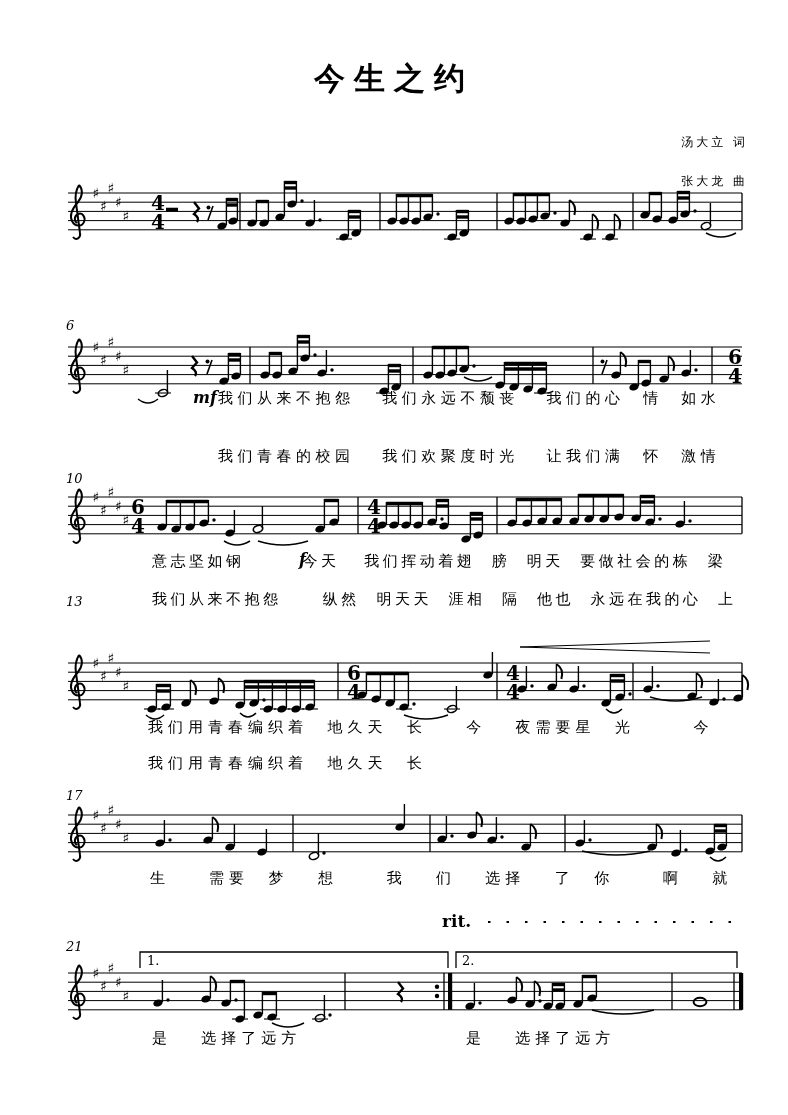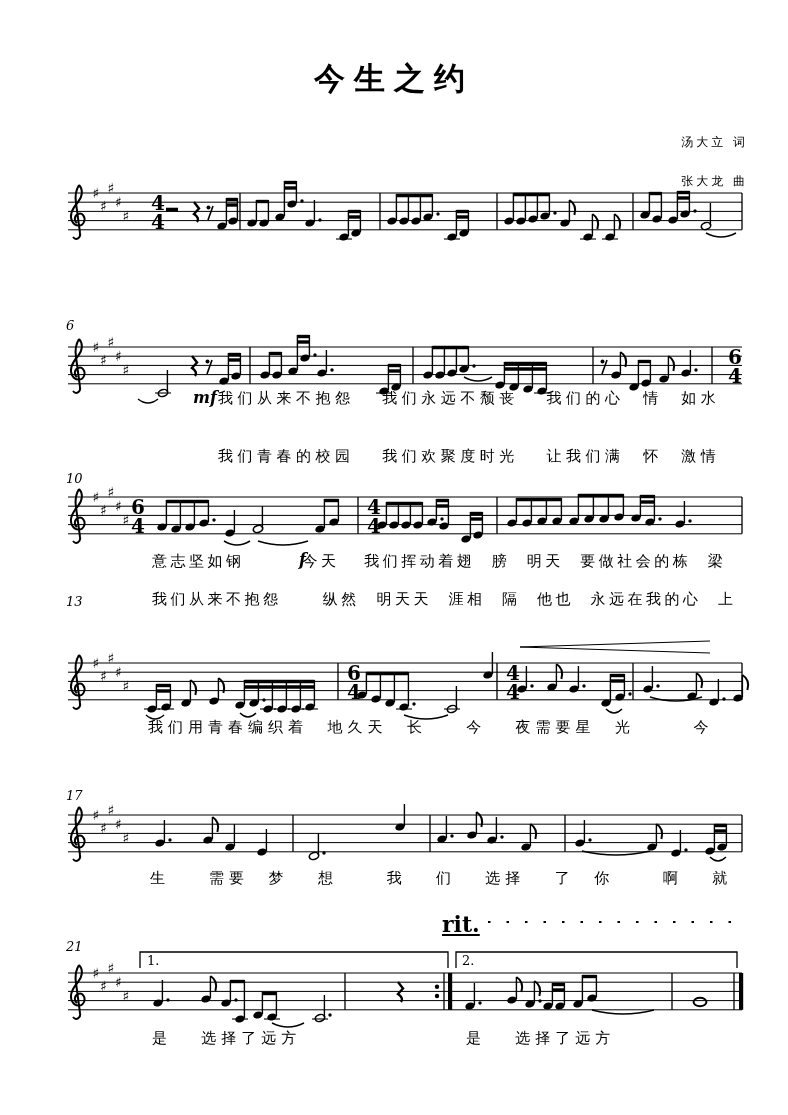--- a/index.html
+++ b/index.html
@@ -3,21 +3,21 @@
 <meta charset="utf-8">
 <style>
   html,body{margin:0;padding:0;background:#fff;}
   .page{position:relative;width:788px;height:1115px;background:#ffffff;overflow:hidden;
         font-family:"DejaVu Serif","Liberation Serif",serif;color:#000;}
   .abs{position:absolute;white-space:pre;}
   .title{left:0;right:0;top:58px;text-align:center;font-size:31px;font-weight:700;letter-spacing:9px;}
   .credit{right:40px;font-size:12px;letter-spacing:3px;}
   .mnum{font-style:italic;font-size:13px;font-family:"DejaVu Serif",serif;}
   .dyn{font-style:italic;font-weight:700;font-size:16px;font-family:"DejaVu Serif",serif;}
-  .rit{font-weight:700;font-size:22px;text-decoration:underline;}
+  .rit{font-weight:700;font-size:17px;}
   .volta{font-size:13px;}
   .lyr{font-size:15px;line-height:17px;}
   svg{position:absolute;left:0;top:0;}
 </style>
 </head>
 <body>
 
 <div class="page">
 
   <svg id="score-svg" width="788" height="1115" viewBox="0 0 788 1115">
@@ -552,17 +552,18 @@
   <div class="abs rit" style="left:442px;top:911px;">rit.</div>
 
   <div class="abs volta" style="left:147px;top:953px;">1.</div>
   <div class="abs volta" style="left:462px;top:953px;">2.</div>
 
   <div class="abs lyr" style="left:218px;top:390px;letter-spacing:4.5px;">我们从来不抱怨   我们永远不颓丧   我们的心  情  如水</div>
   <div class="abs lyr" style="left:218px;top:432px;letter-spacing:4.5px;margin-top:16px;">我们青春的校园   我们欢聚度时光   让我们满  怀  激情</div>
   <div class="abs lyr" style="left:152px;top:553px;letter-spacing:3.5px;">意志坚如钢       今天   我们挥动着翅  膀  明天  要做社会的栋  梁</div>
   <div class="abs lyr" style="left:152px;top:591px;letter-spacing:3.5px;">我们从来不抱怨     纵然  明天天  涯相  隔  他也  永远在我的心  上</div>
   <div class="abs lyr" style="left:148px;top:719px;letter-spacing:5px;">我们用青春编织着  地久天  长    今   夜需要星  光      今</div>
+  <div class="abs lyr" style="left:148px;top:755px;letter-spacing:5px;">我们用青春编织着  地久天  长</div>
   <div class="abs lyr" style="left:150px;top:870px;letter-spacing:5px;text-align:center;">生    需要  梦   想     我   们   选择   了  你     啊   就</div>
   <div class="abs lyr" style="left:152px;top:1030px;letter-spacing:5px;">是   选择了远方</div>
   <div class="abs lyr" style="left:466px;top:1030px;letter-spacing:5px;">是   选择了远方</div>
 
 </div>
 
 </body></html>

